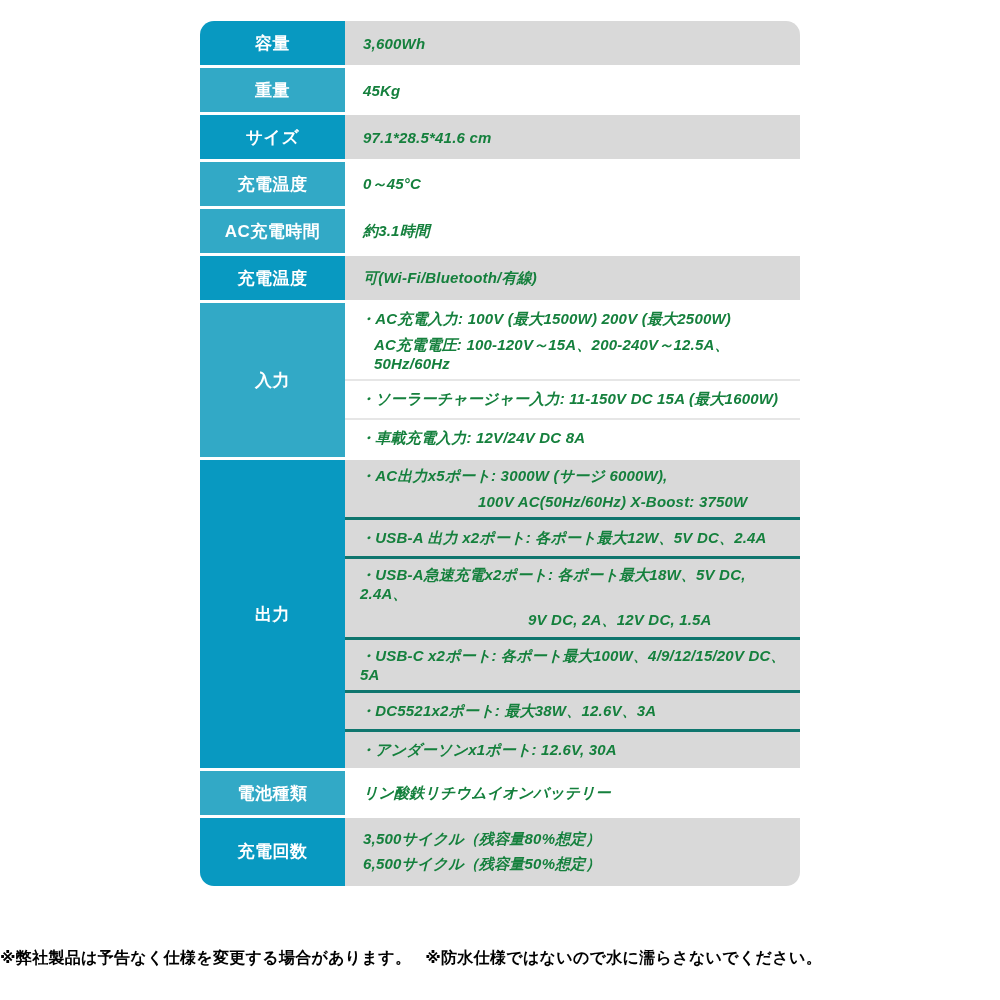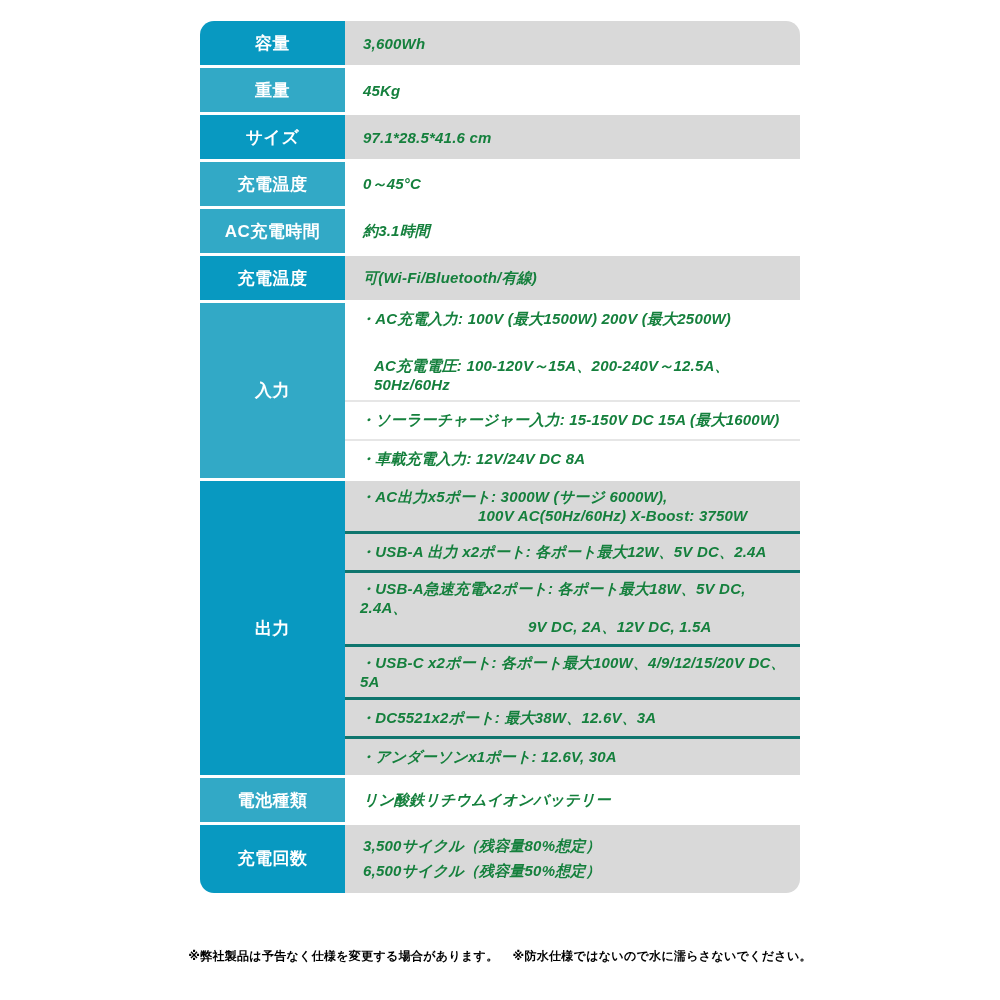--- a/index.html
+++ b/index.html
@@ -54,30 +54,29 @@
   .simple-value { padding: 12px 10px 12px 18px; min-height: 44px; display: flex; align-items: center; }
   .row.simple { min-height: 44px; }
   .multi-value { padding: 9px 10px 9px 18px; line-height: 1.65; }
   .sub-item {
     display: flex;
     flex-direction: column;
     justify-content: center;
     min-height: 39px;
     padding: 7px 8px 7px 15px;
   }
-  .row.white .sub-item { border-top: 2px solid #e6e6e6; gap: 28px; }
+  .row.white .sub-item { border-top: 2px solid #e6e6e6; }
   .row.gray  .sub-item { border-top: 3px solid #0f766e; }
   .sub-item:first-child { border-top: none !important; }
-  .sub-line2 { }
+  .sub-line2 { margin-top: 7px; }
   .footer-notes {
     position: absolute;
     top: 948px; left: 0;
     width: 1000px;
-    text-align: center;
-    font-size: 12px;
+    font-size: 16px;
     font-weight: bold;
     color: #000000;
     letter-spacing: 0.3px;
     white-space: nowrap;
   }
   .footer-note2 { margin-left: 14px; }
 </style>
 </head>
 <body>
 
@@ -119,21 +118,21 @@
       </div>
     </div>
     <div class="row white group">
       <div class="label-cell">入力</div>
       <div class="value-cell">
         <div class="sub-item">
           <div class="sub-line1">・AC充電入力: 100V (最大1500W) 200V (最大2500W)</div>
           <div class="sub-line2" style="padding-left: 14px;">AC充電電圧: 100-120V～15A、200-240V～12.5A、50Hz/60Hz</div>
         </div>
         <div class="sub-item">
-          <div class="sub-line1">・ソーラーチャージャー入力: 15-150V DC 15A (最大1600W)</div>
+          <div class="sub-line1">・ソーラーチャージャー入力: 11-150V DC 15A (最大1600W)</div>
         </div>
         <div class="sub-item">
           <div class="sub-line1">・車載充電入力: 12V/24V DC 8A</div>
         </div>
       </div>
     </div>
     <div class="row gray group">
       <div class="label-cell">出力</div>
       <div class="value-cell">
         <div class="sub-item">

